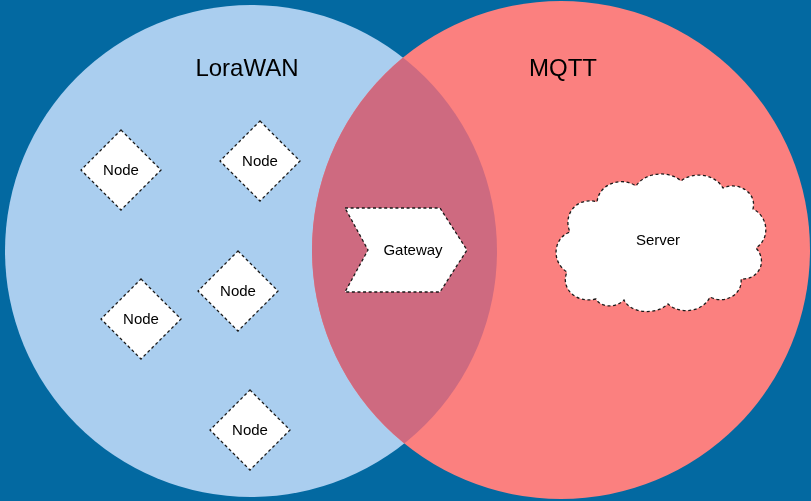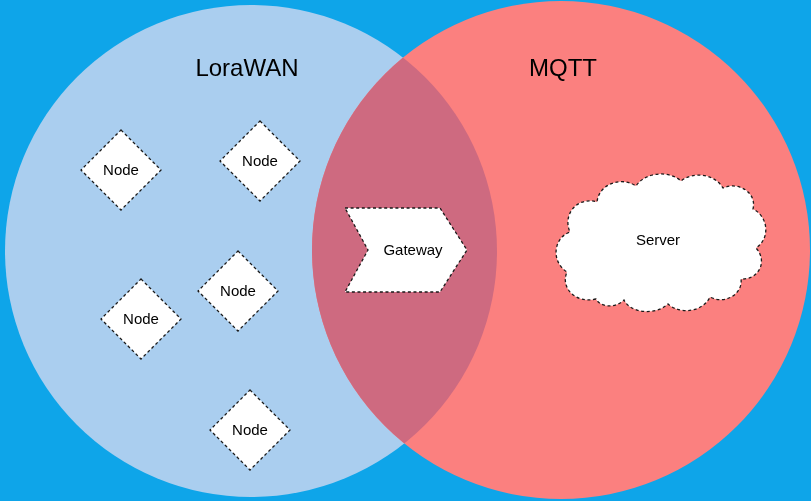--- a/index.html
+++ b/index.html
@@ -5,21 +5,21 @@
   html, body {
     margin: 0;
     padding: 0;
     background: #ffffff;
     font-family: "Liberation Sans", sans-serif;
   }
   .canvas {
     position: relative;
     width: 811px;
     height: 501px;
-    background: #0ea5e9;
+    background: #0369a1;
     overflow: hidden;
   }
   svg text {
     font-family: "Liberation Sans", sans-serif;
     fill: #000000;
   }
   .circle-title {
     font-size: 24px;
   }
   .shape-label {

